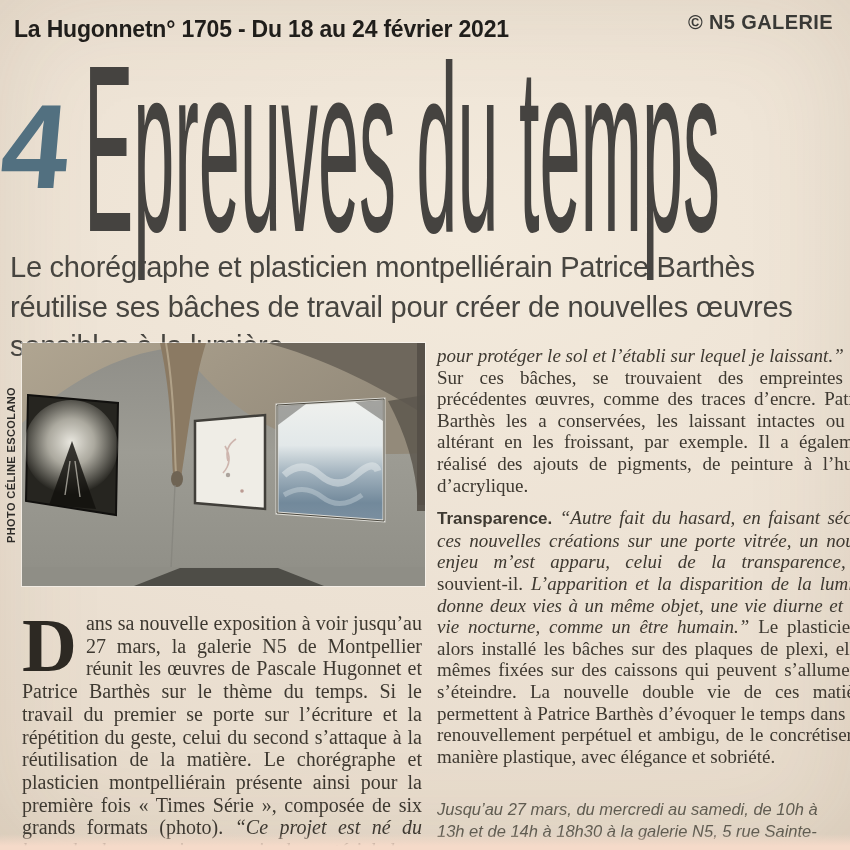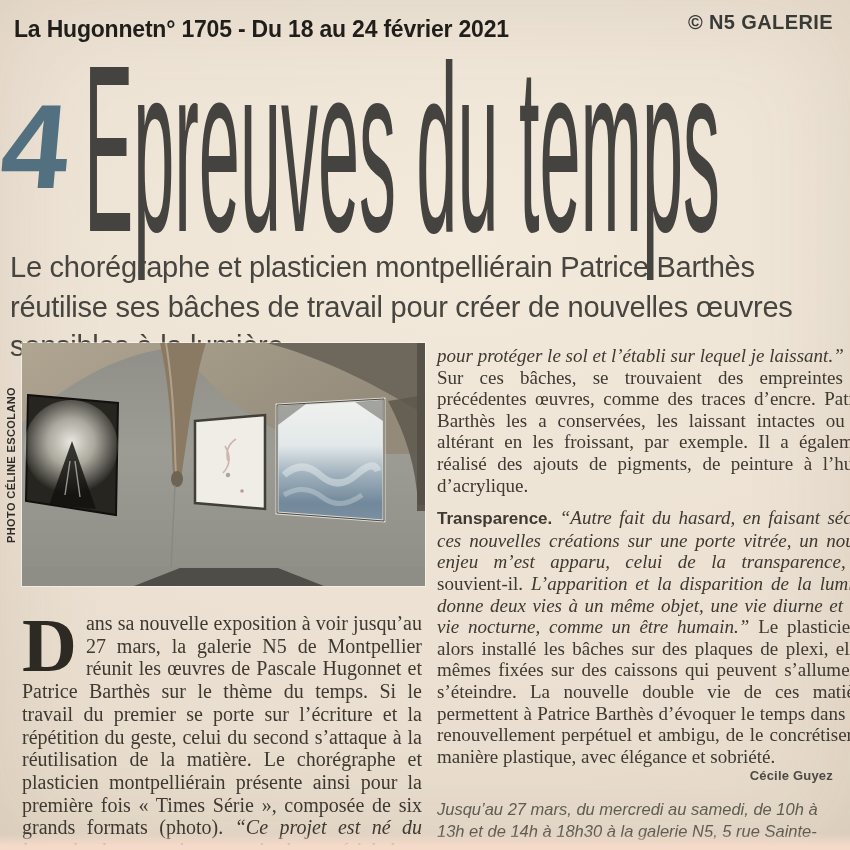--- a/index.html
+++ b/index.html
@@ -147,17 +147,16 @@
   </div>
 
   <p class="serifcol col-left"><span class="dropcap">D</span><span><span class="run-normal">ans sa nouvelle exposition à voir jusqu’au 27 mars, la galerie N5 de Montpellier réunit les œuvres de Pascale Hugonnet et Patrice Barthès sur le thème du temps. Si le travail du premier se porte sur l’écriture et la répétition du geste, celui du second s’attaque à la réutilisation de la matière. Le chorégraphe et plasticien montpelliérain présente ainsi pour la première fois « Times Série », composée de six grands formats (photo). </span><span class="run-italic">“Ce projet est né du hasard, alors que je rangeais du matériel dans mon atelier, </span></span></p>
 
   <div class="serifcol col-right">
     <div class="quote-end"><span class="run-italic">pour protéger le sol et l’établi sur lequel je laissant.”</span></div>
     <div class="para1"><span class="run-normal">Sur ces bâches, se trouvaient des empreintes de précédentes œuvres, comme des traces d’encre. Patrice Barthès les a conservées, les laissant intactes ou les altérant en les froissant, par exemple. Il a également réalisé des ajouts de pigments, de peinture à l’huile, d’acrylique.</span></div>
     <div class="para2"><span class="run-lead">Transparence. </span><span class="run-italic">“Autre fait du hasard, en faisant sécher ces nouvelles créations sur une porte vitrée, un nouvel enjeu m’est apparu, celui de la transparence, </span><span class="run-normal">se souvient-il. </span><span class="run-italic">L’apparition et la disparition de la lumière donne deux vies à un même objet, une vie diurne et une vie nocturne, comme un être humain.” </span><span class="run-normal">Le plasticien a alors installé les bâches sur des plaques de plexi, elles-mêmes fixées sur des caissons qui peuvent s’allumer et s’éteindre. La nouvelle double vie de ces matières permettent à Patrice Barthès d’évoquer le temps dans son renouvellement perpétuel et ambigu, de le concrétiser de manière plastique, avec élégance et sobriété.</span></div>
   </div>
 
-  <div class="byline">Cécile Guyez</div>
   <div class="info">Jusqu’au 27 mars, du mercredi au samedi, de 10h à 13h et de 14h à 18h30 à la galerie N5, 5 rue Sainte-Anne. Tél. 09 81 05 39 75.</div>
 
   <div class="bottom-strip"></div>
 </div>
 
 </body></html>

